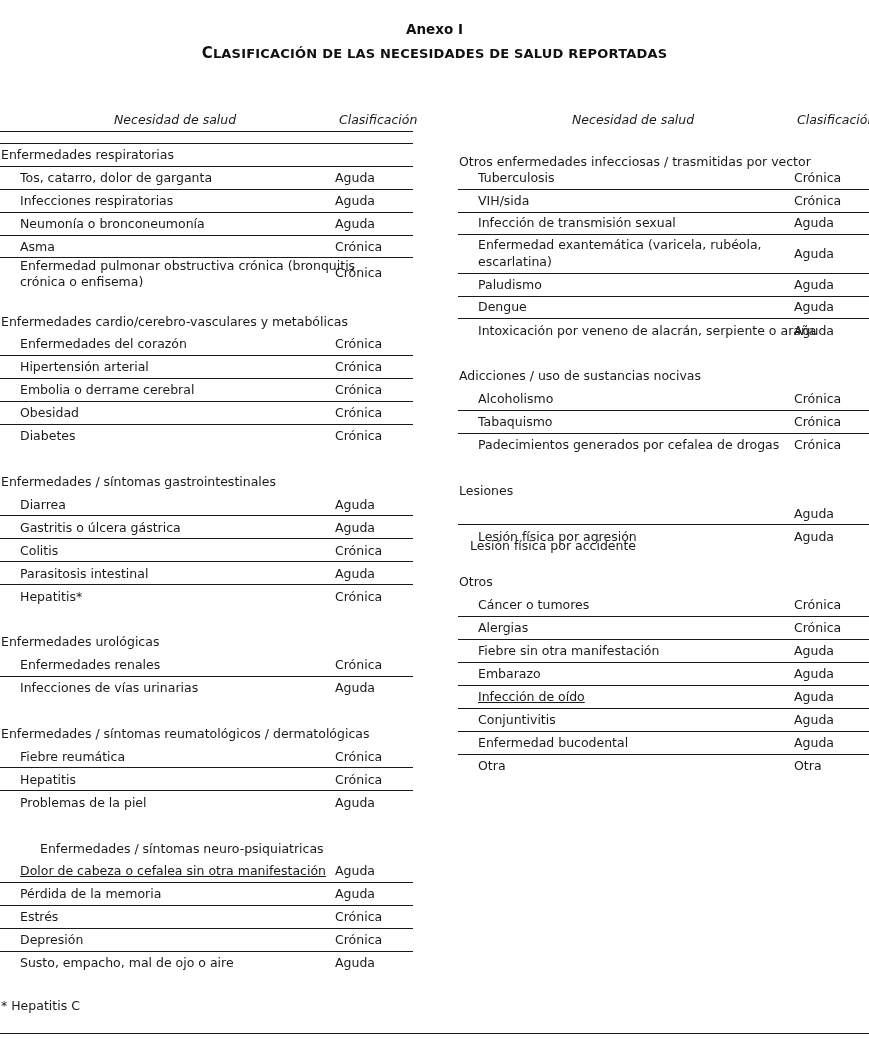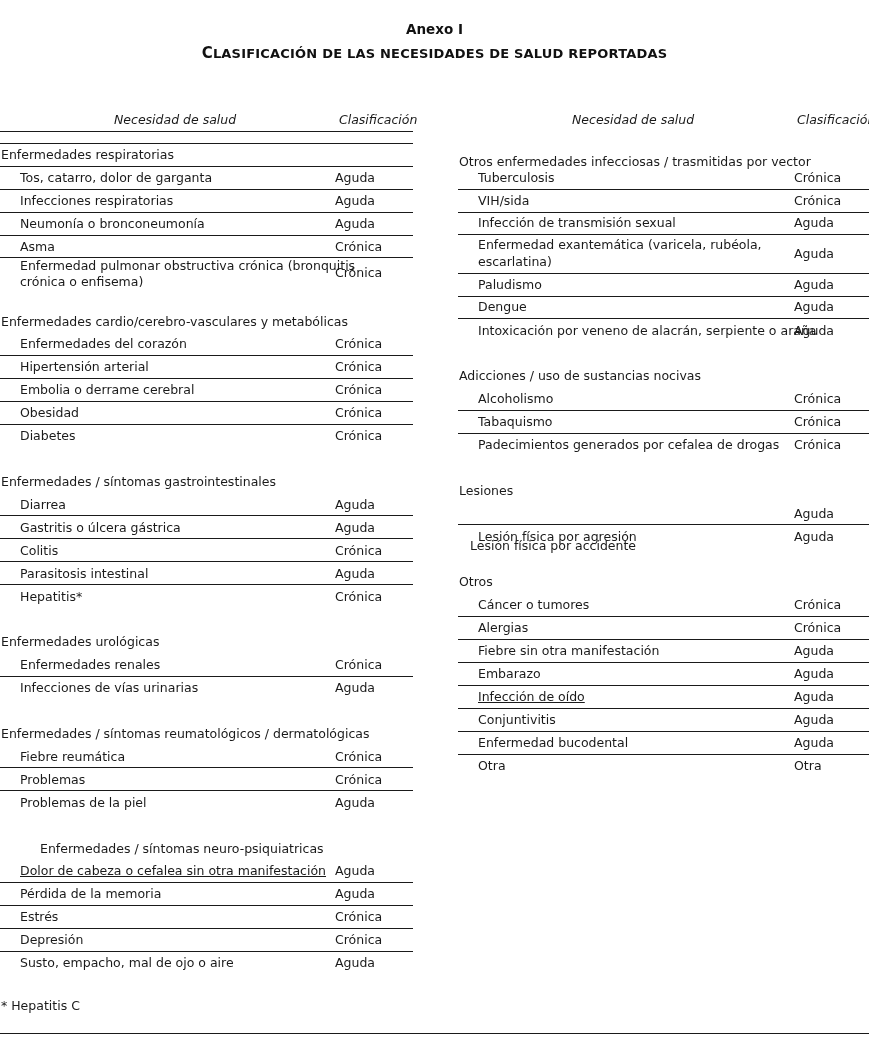--- a/index.html
+++ b/index.html
@@ -122,21 +122,21 @@
     <div class="txt" style="left:335px; top:680px;">Aguda</div>
   </div>
 
   <div class="txt cat" style="left:1px; top:726px;">Enfermedades / síntomas reumatológicos / dermatológicas</div>
   <div>
     <div class="txt" style="left:20px; top:749px;">Fiebre reumática</div>
     <div class="txt" style="left:335px; top:749px;">Crónica</div>
   </div>
   <div class="rule" style="left:0; width:413px; top:767px;"></div>
   <div>
-    <div class="txt" style="left:20px; top:772px;">Problemas</div>
+    <div class="txt" style="left:20px; top:772px;">Hepatitis</div>
     <div class="txt" style="left:335px; top:772px;">Crónica</div>
   </div>
   <div class="rule" style="left:0; width:413px; top:790px;"></div>
   <div>
     <div class="txt" style="left:20px; top:795px;">Problemas de la piel</div>
     <div class="txt" style="left:335px; top:795px;">Aguda</div>
   </div>
 
   <div class="txt cat" style="left:1px; top:841px;padding-left:39px;">Enfermedades / síntomas neuro-psiquiatricas</div>
   <div>

